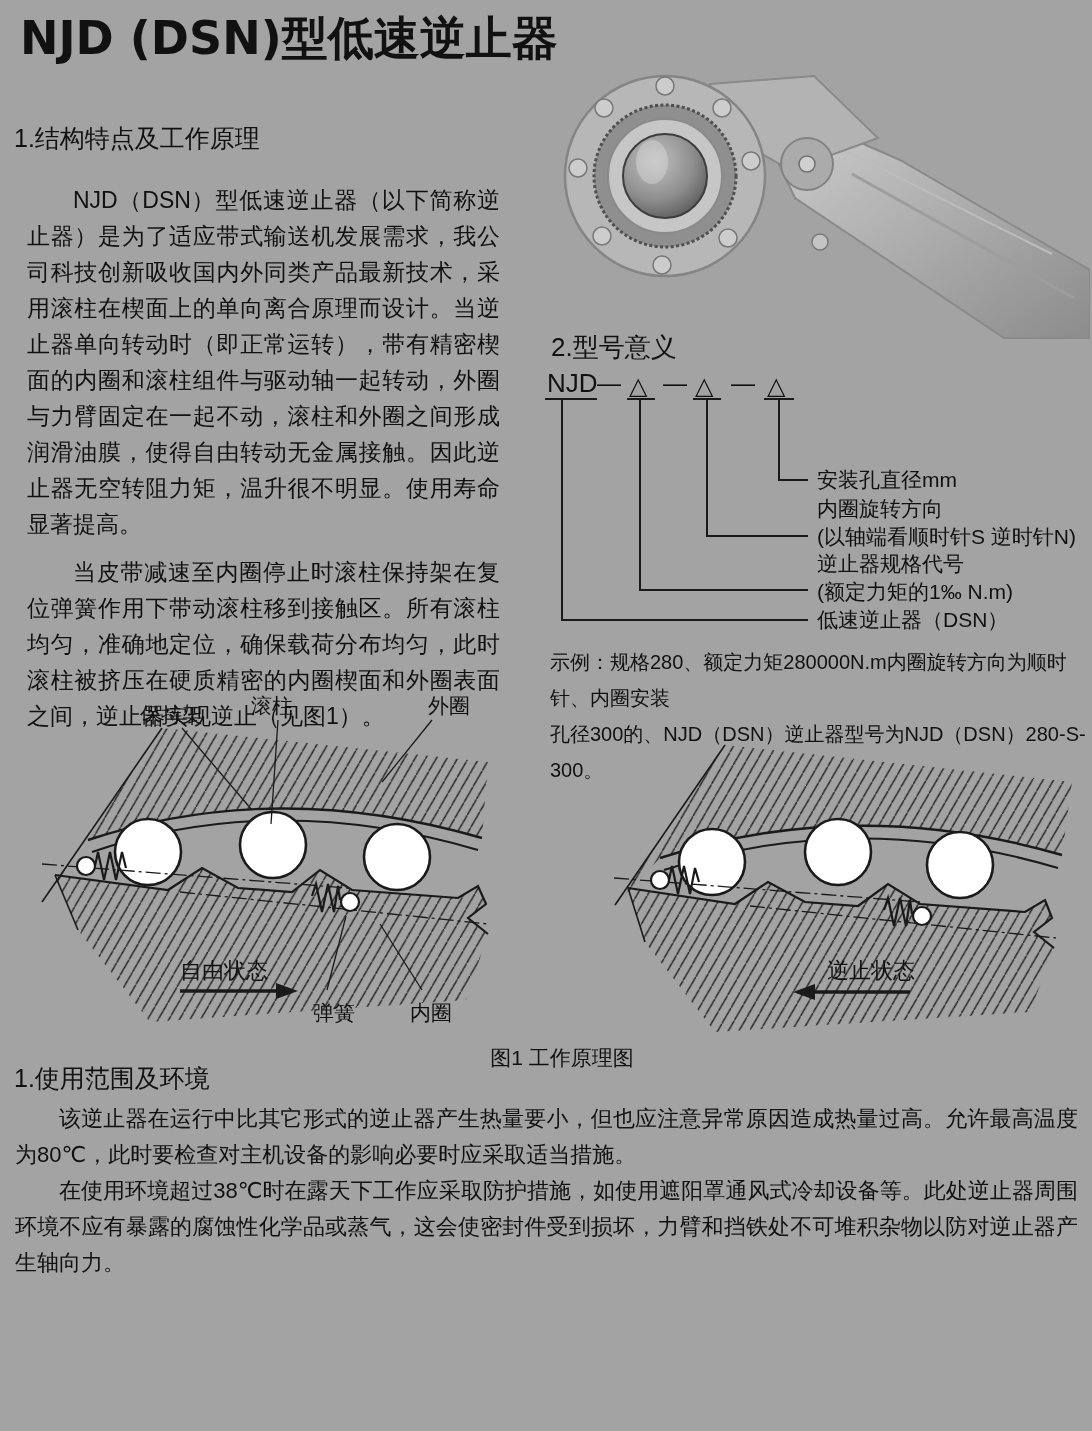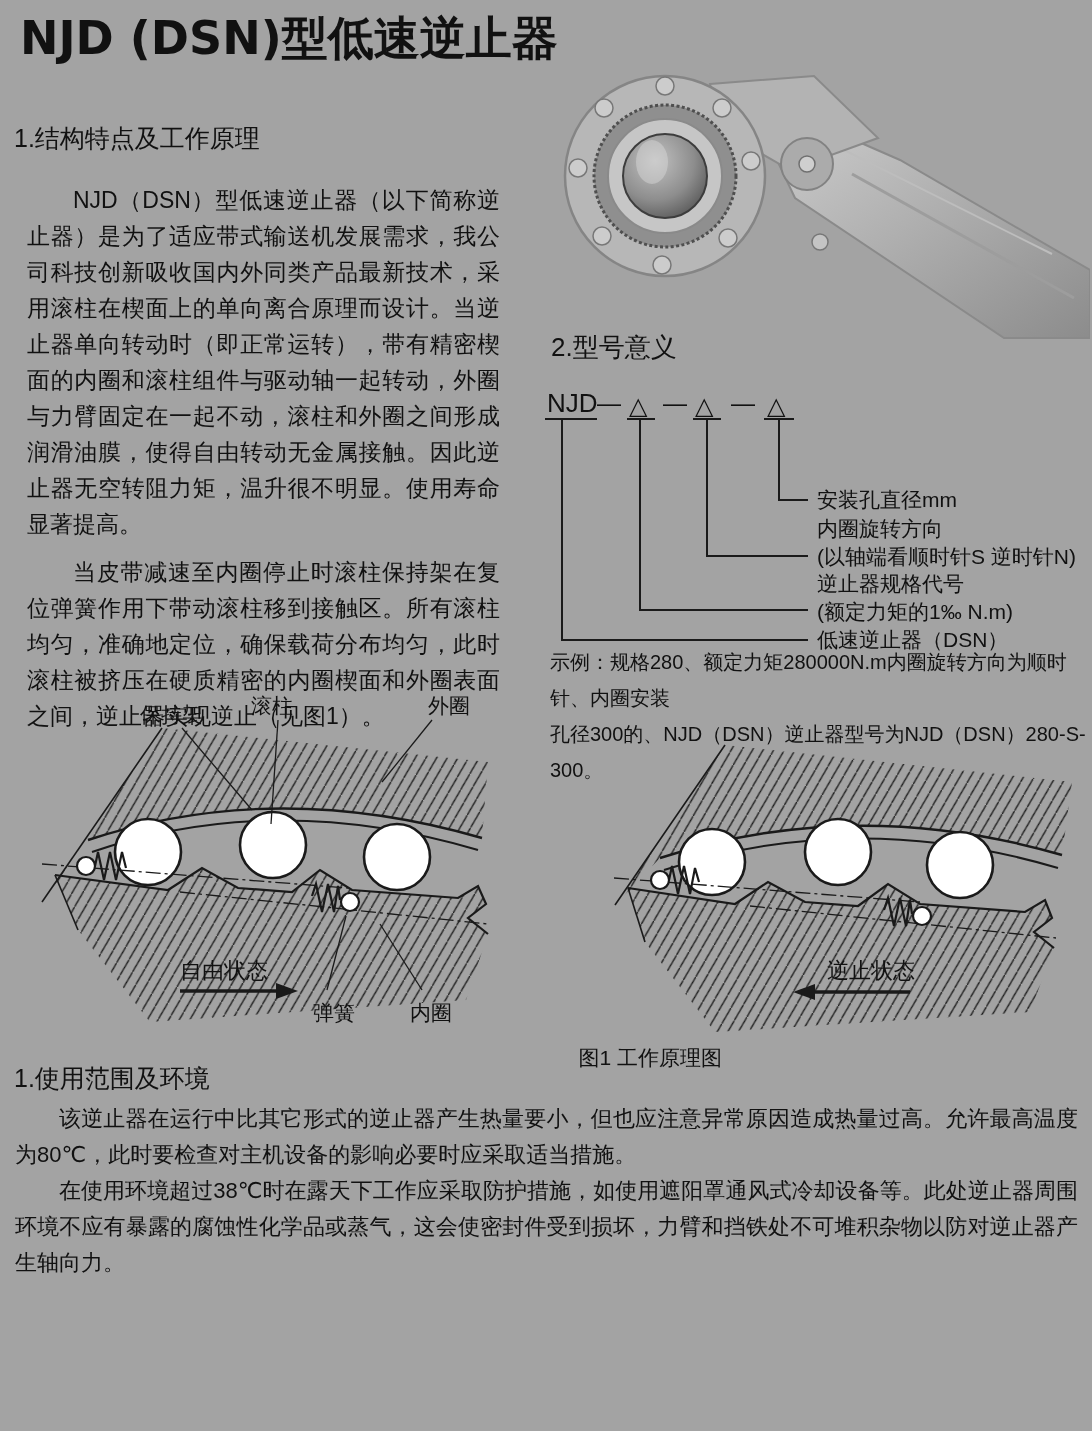--- a/index.html
+++ b/index.html
@@ -20,21 +20,21 @@
   .col-left p{
     margin:12px;font-size:23px;line-height:36px;text-indent:2em;
     text-justify:inter-ideograph;
   }
   .sec3-body{width:1063px;text-align:justify;}
   .sec3-body p{
     margin:0;font-size:22px;line-height:36px;text-indent:2em;
   }
   .example{width:545px;}
   .example p{margin:0;font-size:20px;line-height:36px;}
-  .caption{font-size:21px;text-align:right;width:320px;}
+  .caption{font-size:21px;text-align:center;width:320px;}
   svg text{font-family:"Liberation Sans","DejaVu Sans",sans-serif;fill:#111;}
   svg{display:block;}
 </style>
 </head>
 <body>
 
 <div class="page">
 
   <h1 class="title abs" style="left:20px;top:8px;">NJD (DSN)型低速逆止器</h1>
 
@@ -89,21 +89,21 @@
       <circle cx="255" cy="118" r="26" fill="#ababab" stroke="#828282" stroke-width="2"></circle>
       <circle cx="255" cy="118" r="8" fill="#cfcfcf" stroke="#707070" stroke-width="1.5"></circle>
       <circle cx="268" cy="196" r="8" fill="#c4c4c4" stroke="#777777" stroke-width="1.5"></circle>
     </svg>
   </div>
 
   <div class="abs" style="left:551px;top:330px;">
     <div class="h2" style="font-size:26px;">2.型号意义</div>
   </div>
 
-  <div class="abs" style="left:545px;top:368px;margin-top:20px;">
+  <div class="abs" style="left:545px;top:368px;">
     <svg width="547" height="272" viewBox="0 0 547 272">
       <g stroke="#1a1a1a" stroke-width="2" fill="none">
 
         <line x1="0" y1="31" x2="52" y2="31"></line>
         <line x1="82" y1="31" x2="110" y2="31"></line>
         <line x1="148" y1="31" x2="176" y2="31"></line>
         <line x1="219" y1="31" x2="249" y2="31"></line>
 
         <polyline points="17,31 17,252 263,252"></polyline>
         <polyline points="95,31 95,222 263,222"></polyline>

